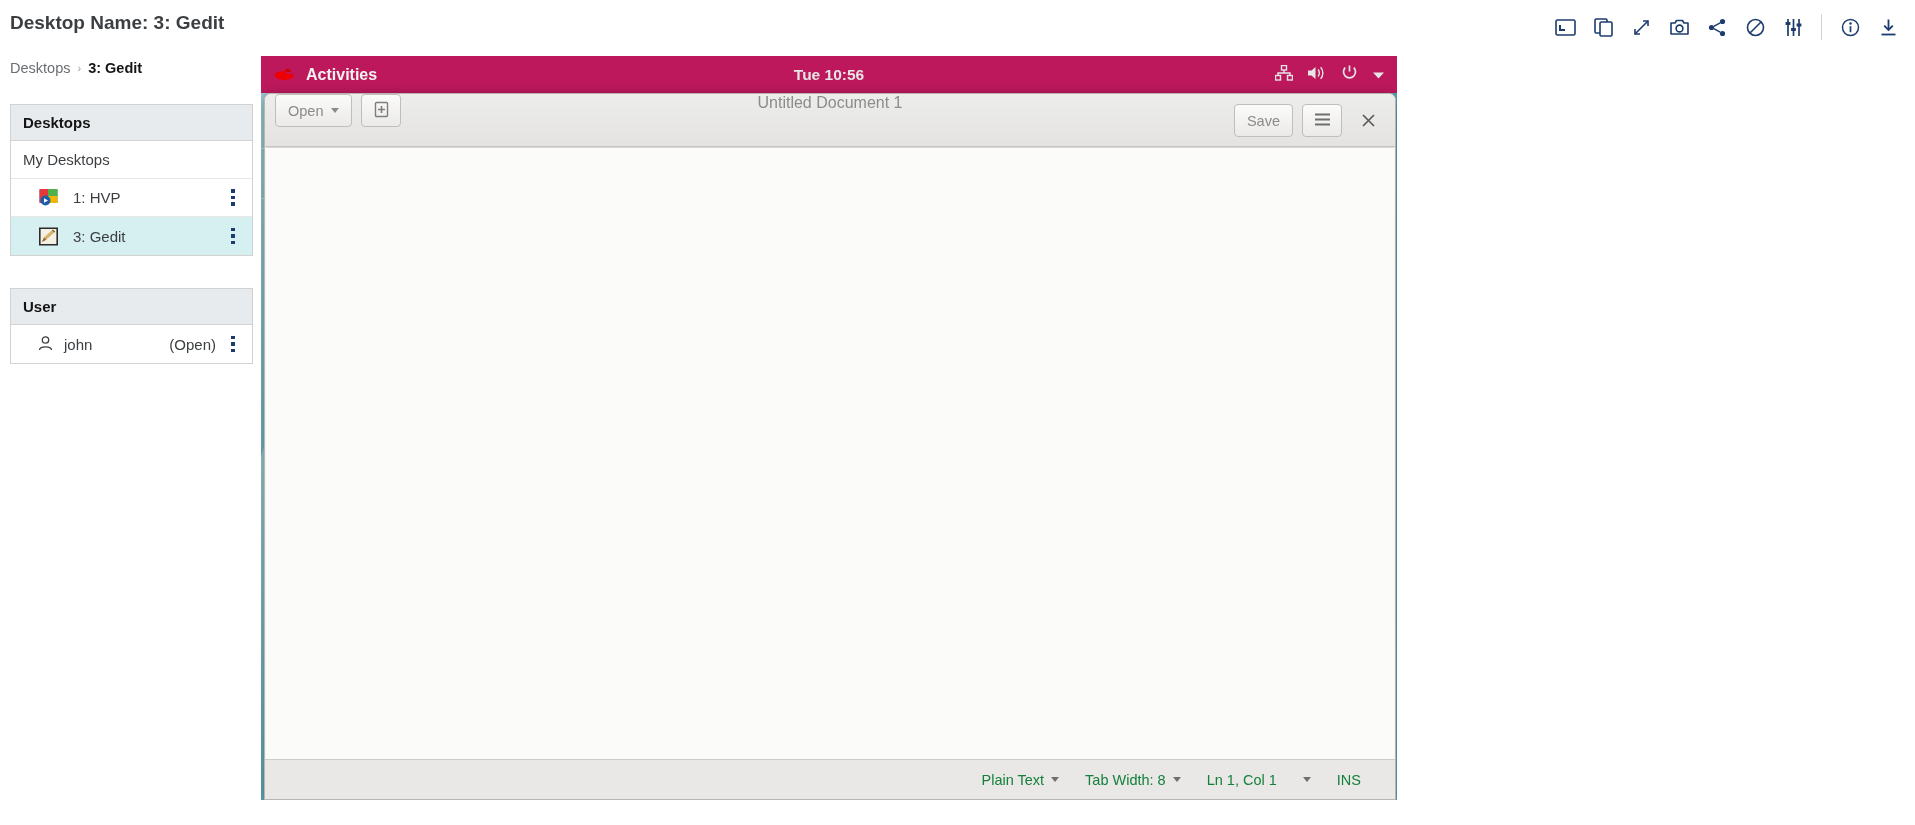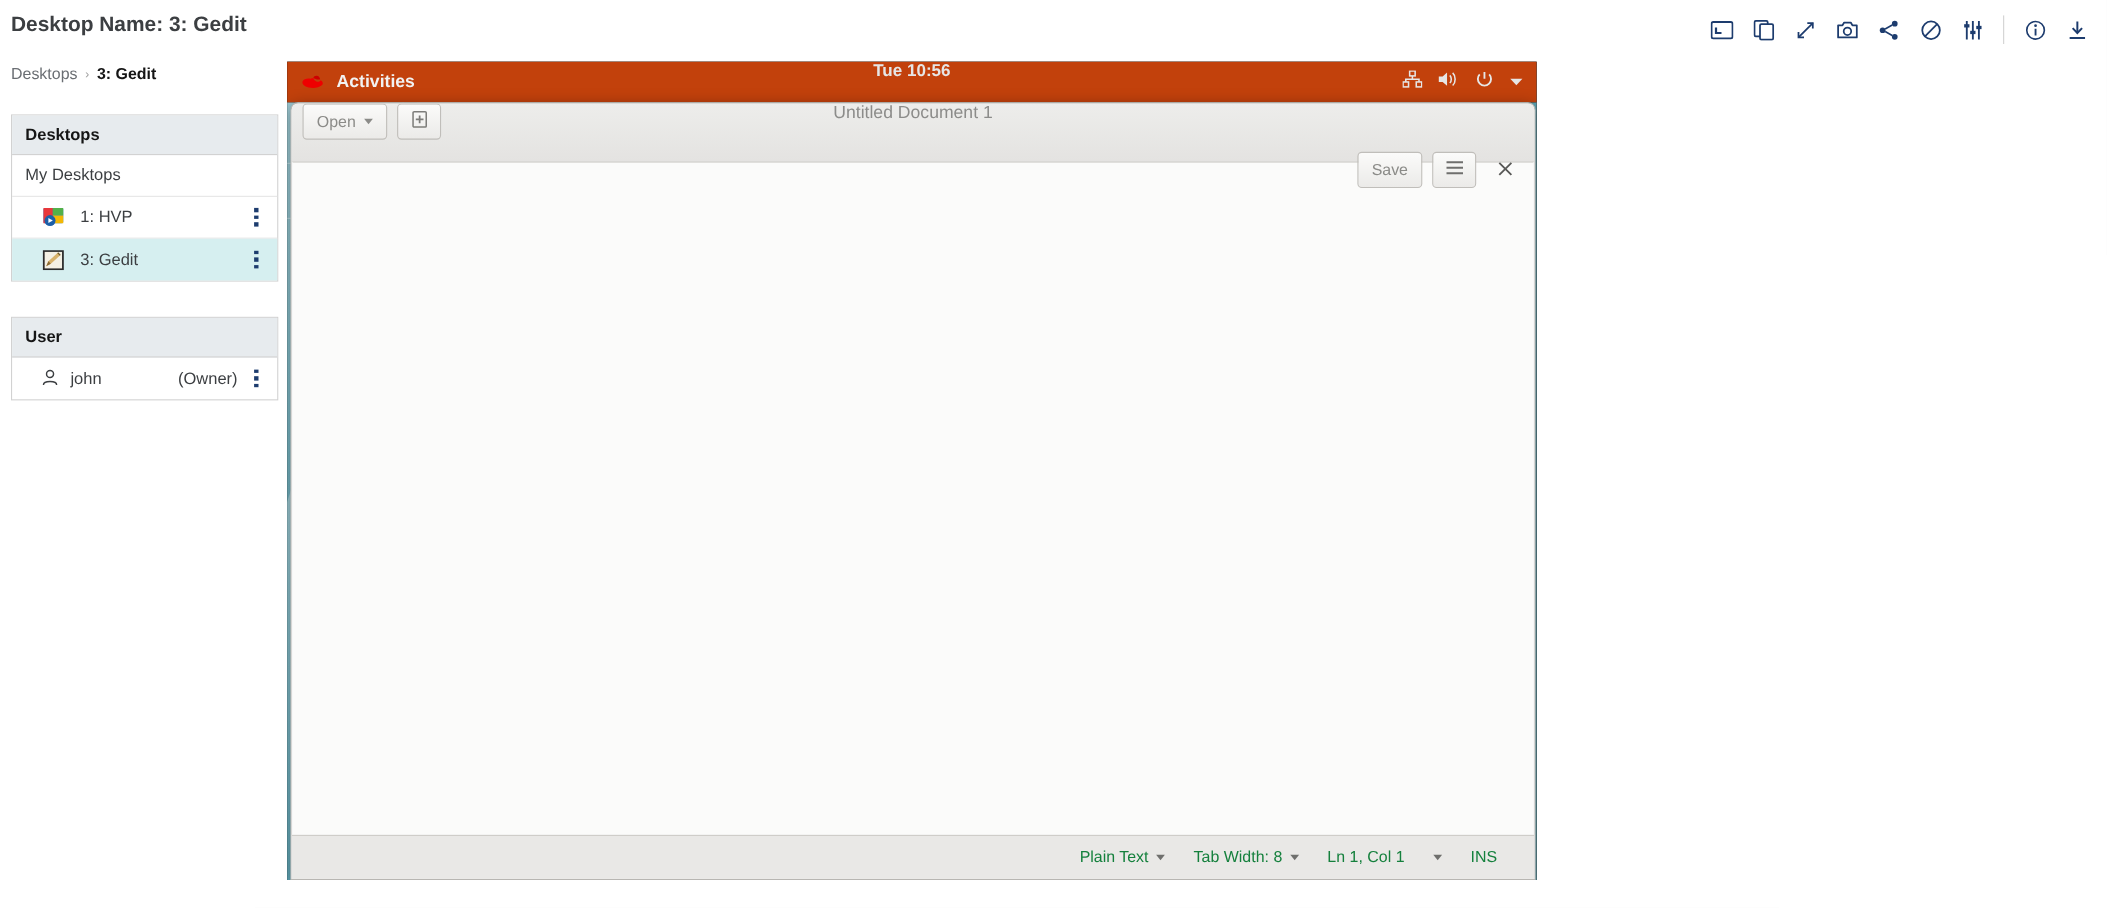--- a/index.html
+++ b/index.html
@@ -92,22 +92,22 @@
   
   .vnc {
     position: absolute; left: 261px; top: 56px;
     width: 1136px; height: 744px;
     background: #000;
     overflow: hidden;
   }
   
   .gnome-bar {
     position: absolute; left:0; top:0; width:100%; height: 37px;
-    background: #c2410c; color: #f2f2f2;
-    display:flex; 
+    background: #be185d; color: #f2f2f2;
+    display:flex; align-items:center;
   }
   .activities {
     display:flex; align-items:center; gap: 9px;
     margin-left: 12px; font-size: 16px; font-weight: bold; color:#f2f2f2;
     cursor: pointer;
   }
   .rh-logo { width: 24px; height: 18px; display:block; }
   .gnome-clock {
     position:absolute; left:0; right:0; text-align:center;
     font-size: 15.5px; font-weight: bold; color:#e6e6e6;
@@ -150,21 +150,21 @@
     background: linear-gradient(to bottom, #ededeb 0%, #e4e3e1 100%);
     border-bottom: 1px solid #c6c4c0;
     border-radius: 6px 6px 0 0;
     display:flex; align-items:flex-start;
     padding: 0 10px;
     position: relative;
   }
   .hb-left { display:flex; align-items:center; gap: 9px; }
   .hb-right {
     position:absolute; right: 10px; top: 0; height: 53px;
-    display:flex; align-items:center; gap: 9px; margin-top: 34px;
+    display:flex; align-items:center; gap: 9px;
   }
   .gbtn {
     background: linear-gradient(to bottom, #fbfbfa 0%, #ebeae8 100%);
     border: 1px solid #c0beba; border-radius: 4px;
     height: 33px; padding: 0 12px;
     display:flex; align-items:center; gap:8px;
     font-size: 14.5px; color: #8b8b88;
     cursor: pointer; white-space: nowrap;
   }
   .gbtn.icon-only { padding: 0 9px; width: 40px; justify-content:center; }
@@ -335,21 +335,21 @@
     <div class="panel">
       <div class="panel-head">User</div>
       <div class="panel-row">
         <span class="user-icon">
           <svg width="17" height="17" viewBox="0 0 17 17">
               <circle cx="8.5" cy="5" r="3.2" fill="none" stroke="#3c3f42" stroke-width="1.3"></circle>
               <path d="M2.5 15 C2.5 10.8 14.5 10.8 14.5 15" fill="none" stroke="#3c3f42" stroke-width="1.3"></path>
             </svg>
         </span>
         <span class="row-label">john</span>
-        <span class="row-owner">(Owner)</span>
+        <span class="row-owner">(Open)</span>
         <span class="kebab">
             <i></i>
             <i></i>
             <i></i>
           </span>
       </div>
     </div>
   </div>
 
   <div class="vnc">

